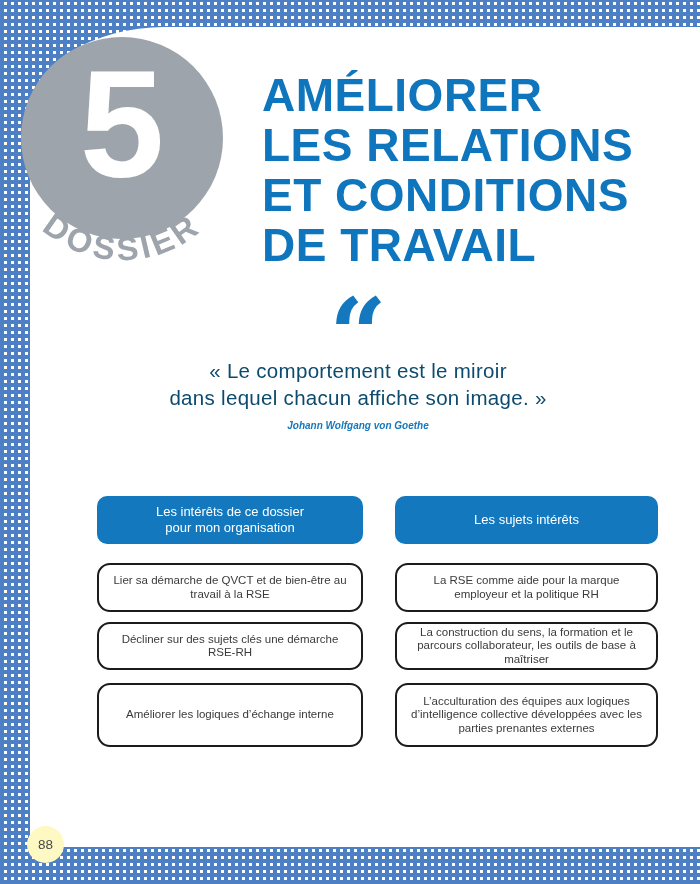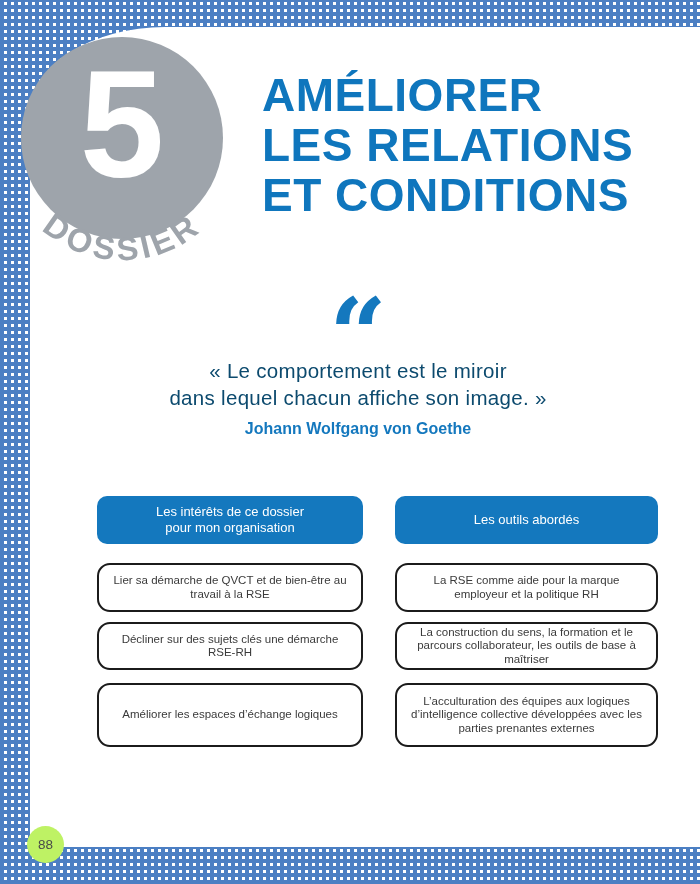--- a/index.html
+++ b/index.html
@@ -49,21 +49,21 @@
     font-family:"DejaVu Serif",serif;font-weight:700;
     font-size:100px;line-height:117px;color:#1478BE;
   }
   .quote-text{
     position:absolute;left:30px;right:14px;top:357px;
     text-align:center;color:#0c4a6e;font-size:20.5px;line-height:27px;
     letter-spacing:0.3px;
   }
   .quote-author{
     position:absolute;left:30px;right:14px;top:420px;
-    text-align:center;color:#1478BE;font-size:16px;font-weight:700;
+    text-align:center;color:#1478BE;font-size:10px;font-weight:700;font-style:italic;
   }
   
   .columns{
     position:absolute;left:97px;top:496px;width:546px;
     display:grid;grid-template-columns:266px 263px;column-gap:32px;
   }
   .col{display:flex;flex-direction:column;}
   .col-header{
     height:48px;margin-bottom:19px;border-radius:10px;
     background:#1478BE;color:#ffffff;
@@ -76,21 +76,21 @@
     display:flex;align-items:center;justify-content:center;
     text-align:center;color:#3A3A3A;font-size:11.5px;line-height:13.5px;
     box-sizing:border-box;padding:8px 10px;
   }
   .row1{height:49px;margin-bottom:10px;}
   .row2{height:48px;margin-bottom:13px;}
   .row3{height:64px;}
   
   .page-number{
     position:absolute;left:27px;top:826px;width:37px;height:37px;
-    border-radius:50%;background:#bef264;z-index:5;
+    border-radius:50%;background:#fef9c3;z-index:5;
     display:flex;align-items:center;justify-content:center;
     color:#4A4A4A;font-size:13.5px;
   }
 </style>
 </head>
 <body>
 
 <div class="dots-bg"></div>
 <div class="content-panel"></div>
 
@@ -104,46 +104,47 @@
   </defs>
   <text text-anchor="middle">
     <textPath href="#dossier-arc-path" startOffset="50%">DOSSIER</textPath>
   </text>
 </svg>
 
 <h1 class="page-title">
   <div>AMÉLIORER</div>
   <div>LES RELATIONS</div>
   <div>ET CONDITIONS</div>
+  <div>DE TRAVAIL</div>
 </h1>
 
 <div class="quote-mark">“</div>
 
 <div class="quote-text">
   <div>« Le comportement est le miroir</div>
   <div>dans lequel chacun affiche son image. »</div>
 </div>
 
 <div class="quote-author">Johann Wolfgang von Goethe</div>
 
 <div class="columns">
 
   <div class="col">
     <div class="col-header">
       <div>Les intérêts de ce dossier</div>
       <div>pour mon organisation</div>
     </div>
     <div class="item-box row1">Lier sa démarche de QVCT et de bien-être au travail à la RSE</div>
     <div class="item-box row2">Décliner sur des sujets clés une démarche RSE-RH</div>
-    <div class="item-box row3">Améliorer les espaces d’échange logiques</div>
+    <div class="item-box row3">Améliorer les logiques d’échange interne</div>
   </div>
 
   <div class="col">
     <div class="col-header">
-      <div>Les outils abordés</div>
+      <div>Les sujets intérêts</div>
     </div>
     <div class="item-box row1">La RSE comme aide pour la marque employeur et la politique RH</div>
     <div class="item-box row2">La construction du sens, la formation et le parcours collaborateur, les outils de base à maîtriser</div>
     <div class="item-box row3">L’acculturation des équipes aux logiques d’intelligence collective développées avec les parties prenantes externes</div>
   </div>
 
 </div>
 
 <div class="page-number">
   <span>88</span>

